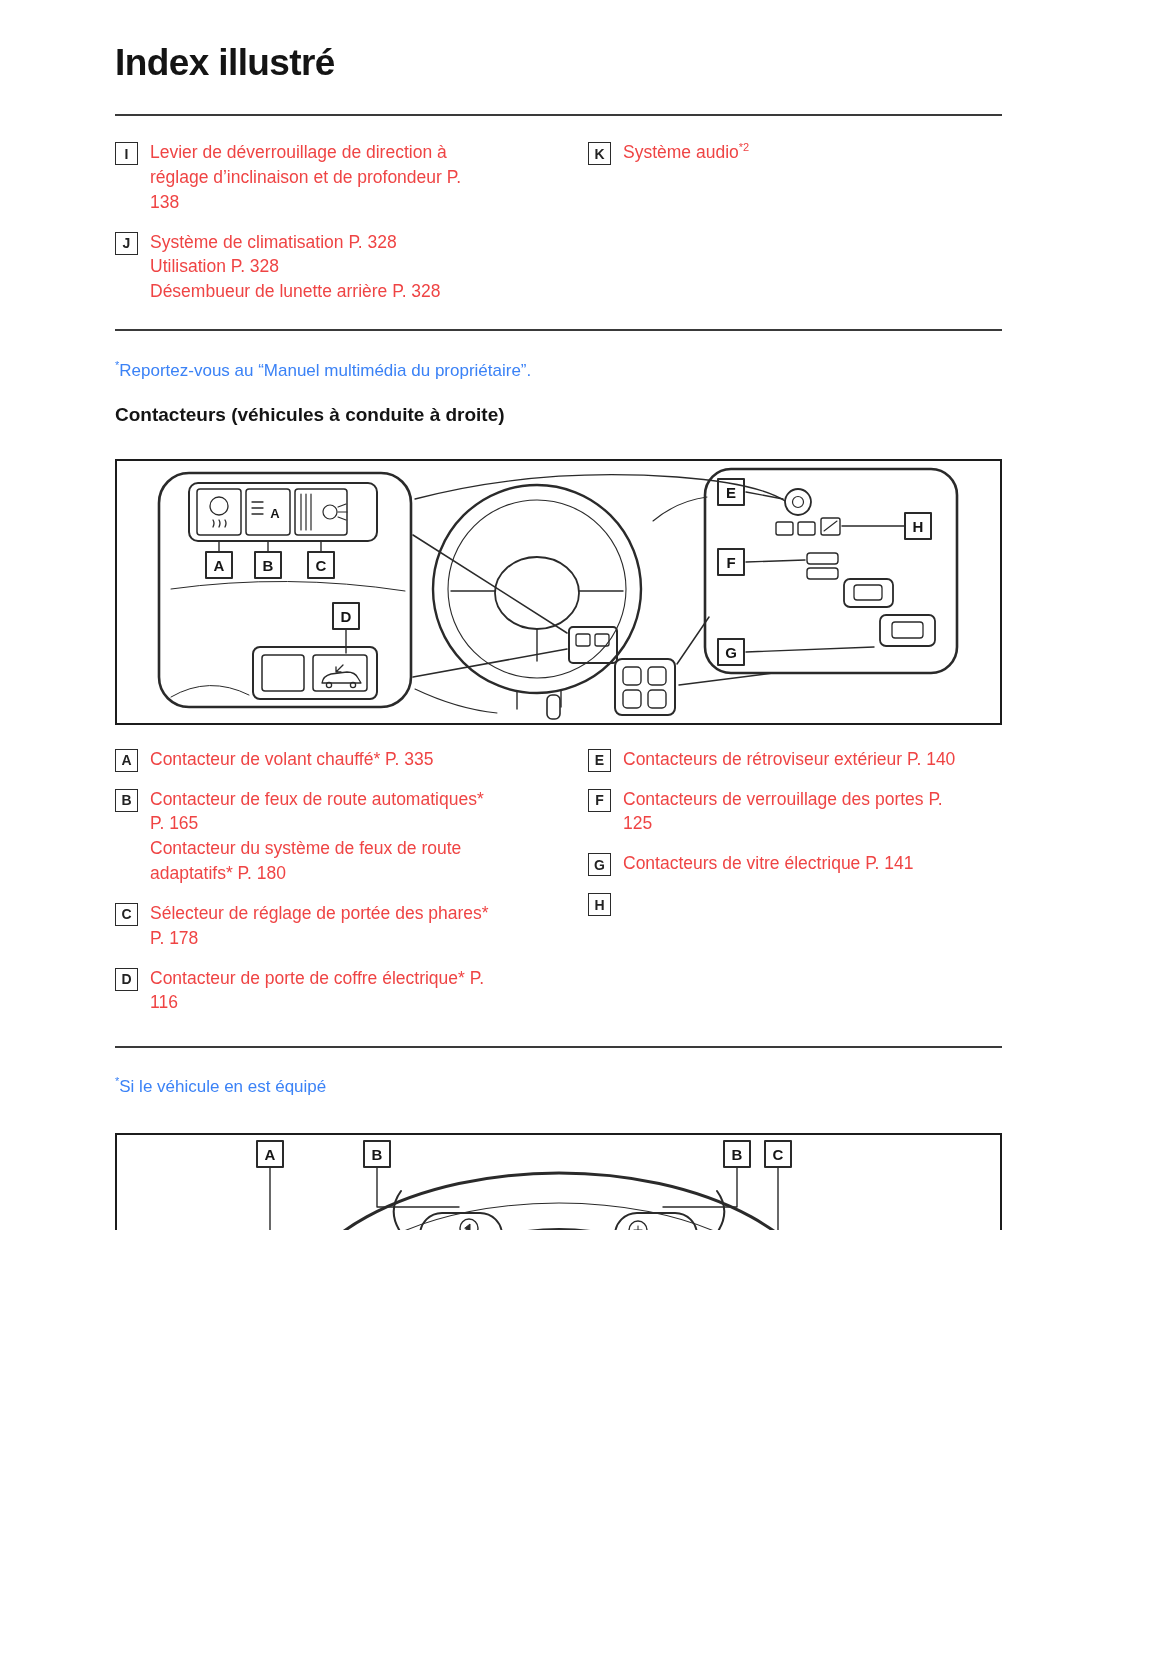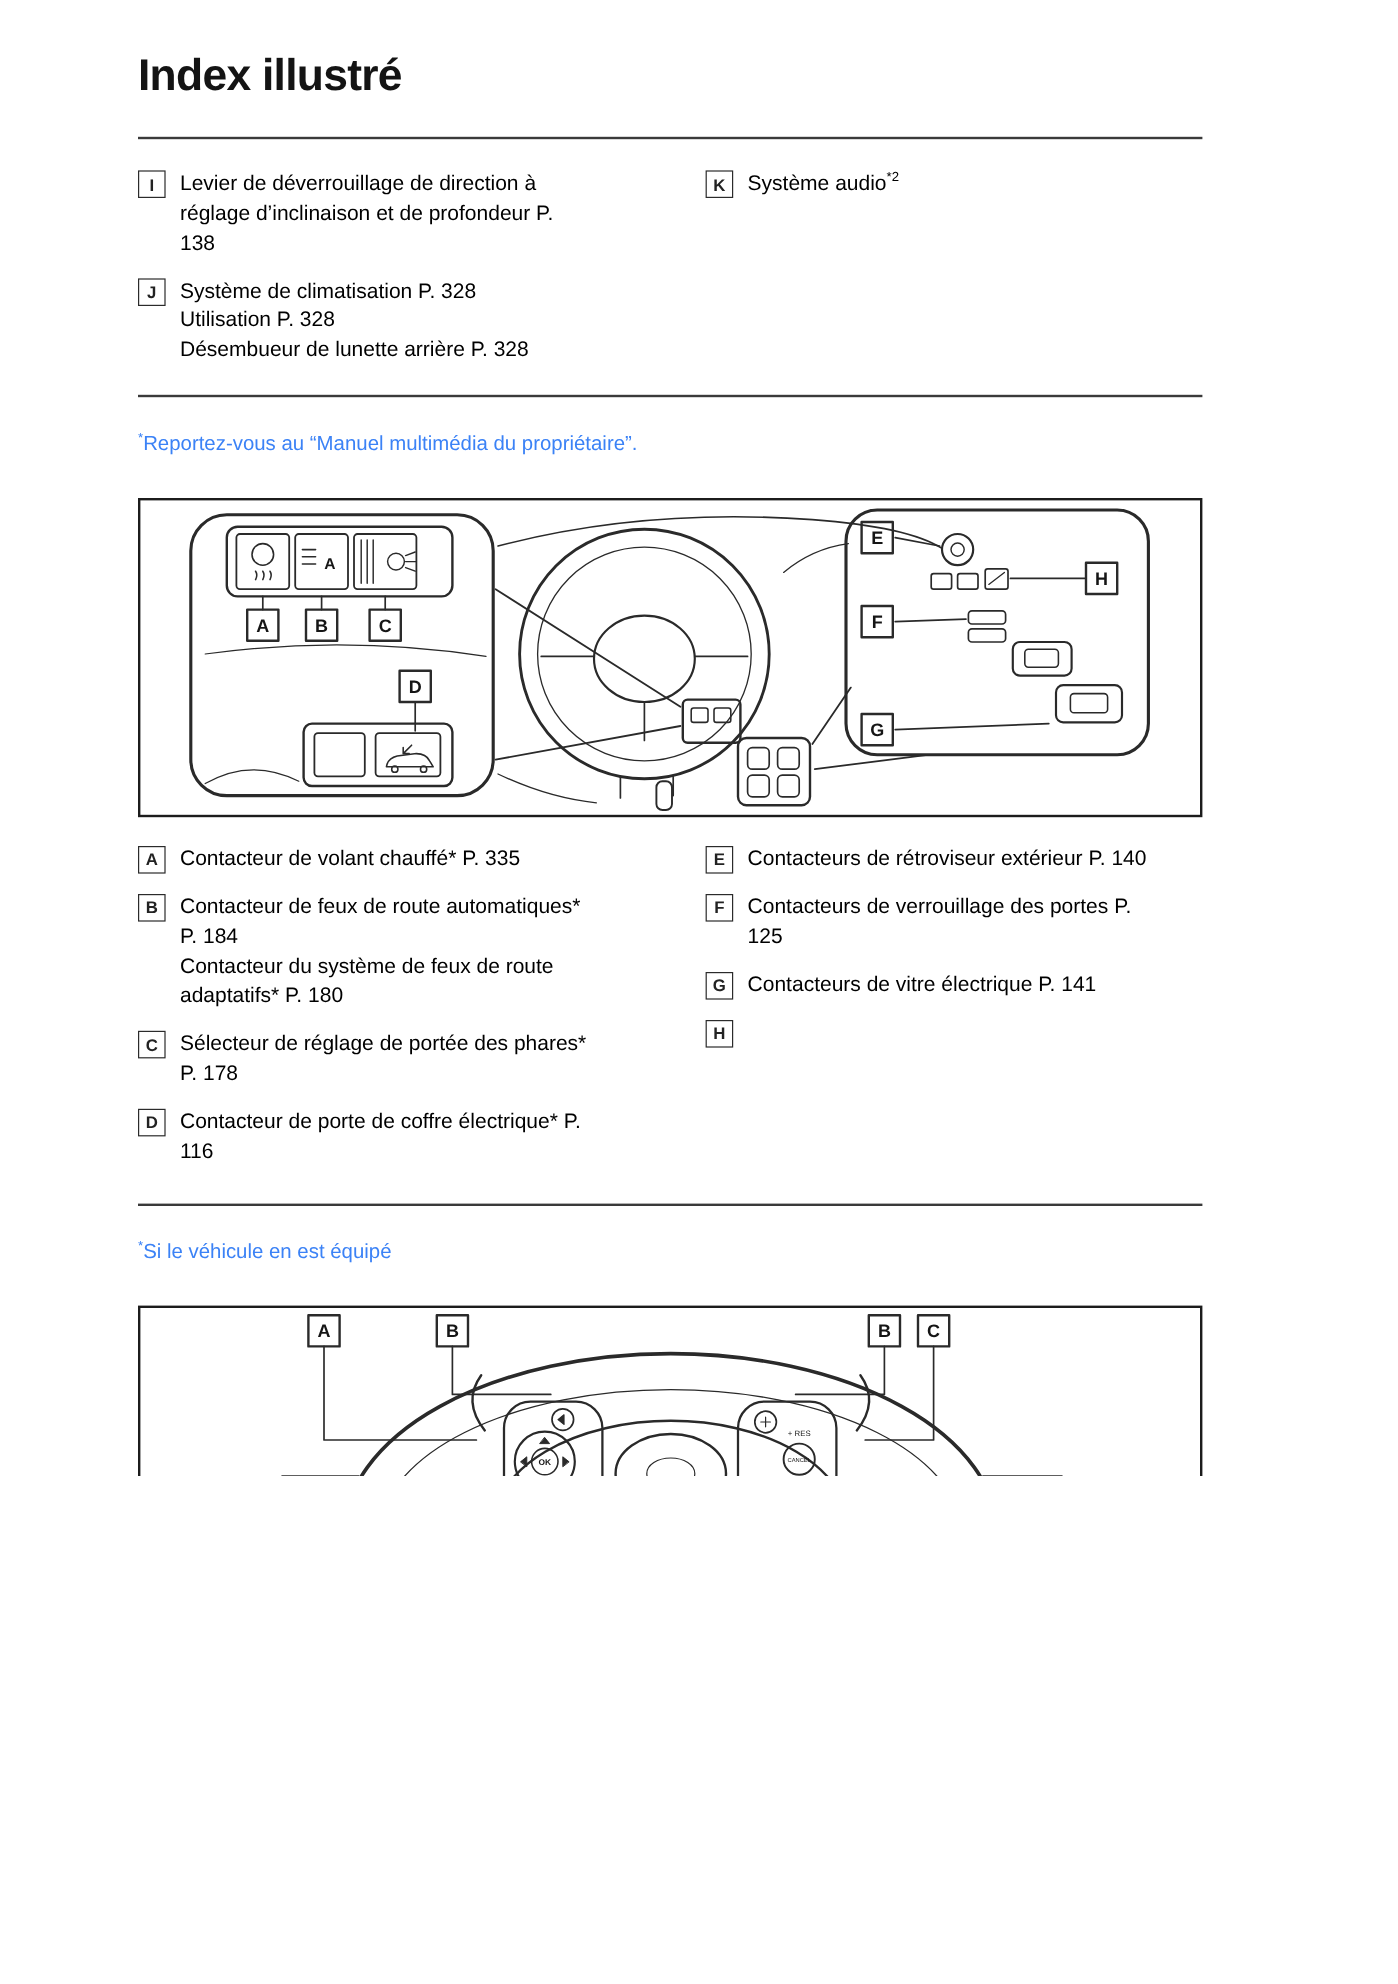--- a/index.html
+++ b/index.html
@@ -42,21 +42,21 @@
     width: 23px; height: 23px;
     border: 1.7px solid #2b2b2b;
     display: flex; align-items: center; justify-content: center;
     font-size: 14px; font-weight: 600; color: #222;
     margin-right: 12px; margin-top: 2px;
   }
   .idx-text {
     font-size: 17.5px;
     line-height: 1.42;
     max-width: 345px;
-    color: #000000;
+    color: #ef4444;
   }
   .footnote {
     font-size: 17px;
     line-height: 1.4;
     margin-top: 27px;
     color: #3b82f6;
   }
   .footnote sup { font-size: 11px; }
   .sec-heading {
     font-size: 19px;
@@ -114,20 +114,21 @@
         <div class="idx-text">
           <span>Système audio</span><sup class="k-sup">*2</sup>
         </div>
       </div>
     </div>
   </div>
   <hr class="rule">
 
   <div class="footnote"><sup>*</sup><span>Reportez-vous au “Manuel multimédia du propriétaire”.</span></div>
 
+  <div class="sec-heading">Contacteurs (véhicules à conduite à droite)</div>
 
   <div class="figure">
     <svg viewBox="0 0 883 262" xmlns="http://www.w3.org/2000/svg">
       <g fill="none" stroke="#2a2a2a" stroke-linecap="round" stroke-linejoin="round">
 
         <path d="M298 38 Q420 6 560 16 Q640 22 668 40" stroke-width="1.3"></path>
         <path d="M536 60 Q560 40 590 36" stroke-width="1.1"></path>
         <path d="M298 228 Q340 248 380 252" stroke-width="1.1"></path>
 
         <rect x="42" y="12" width="252" height="234" rx="30" stroke-width="2.6"></rect>
@@ -241,21 +242,21 @@
     <div>
       <div class="idx-item">
         <span class="keybox">A</span>
         <div class="idx-text">
           <div>Contacteur de volant chauffé* P. 335</div>
         </div>
       </div>
       <div class="idx-item">
         <span class="keybox">B</span>
         <div class="idx-text">
-          <div>Contacteur de feux de route automatiques* P. 184</div>
+          <div>Contacteur de feux de route automatiques* P. 165</div>
           <div>Contacteur du système de feux de route adaptatifs* P. 180</div>
         </div>
       </div>
       <div class="idx-item">
         <span class="keybox">C</span>
         <div class="idx-text">
           <div>Sélecteur de réglage de portée des phares* P. 178</div>
         </div>
       </div>
       <div class="idx-item">

